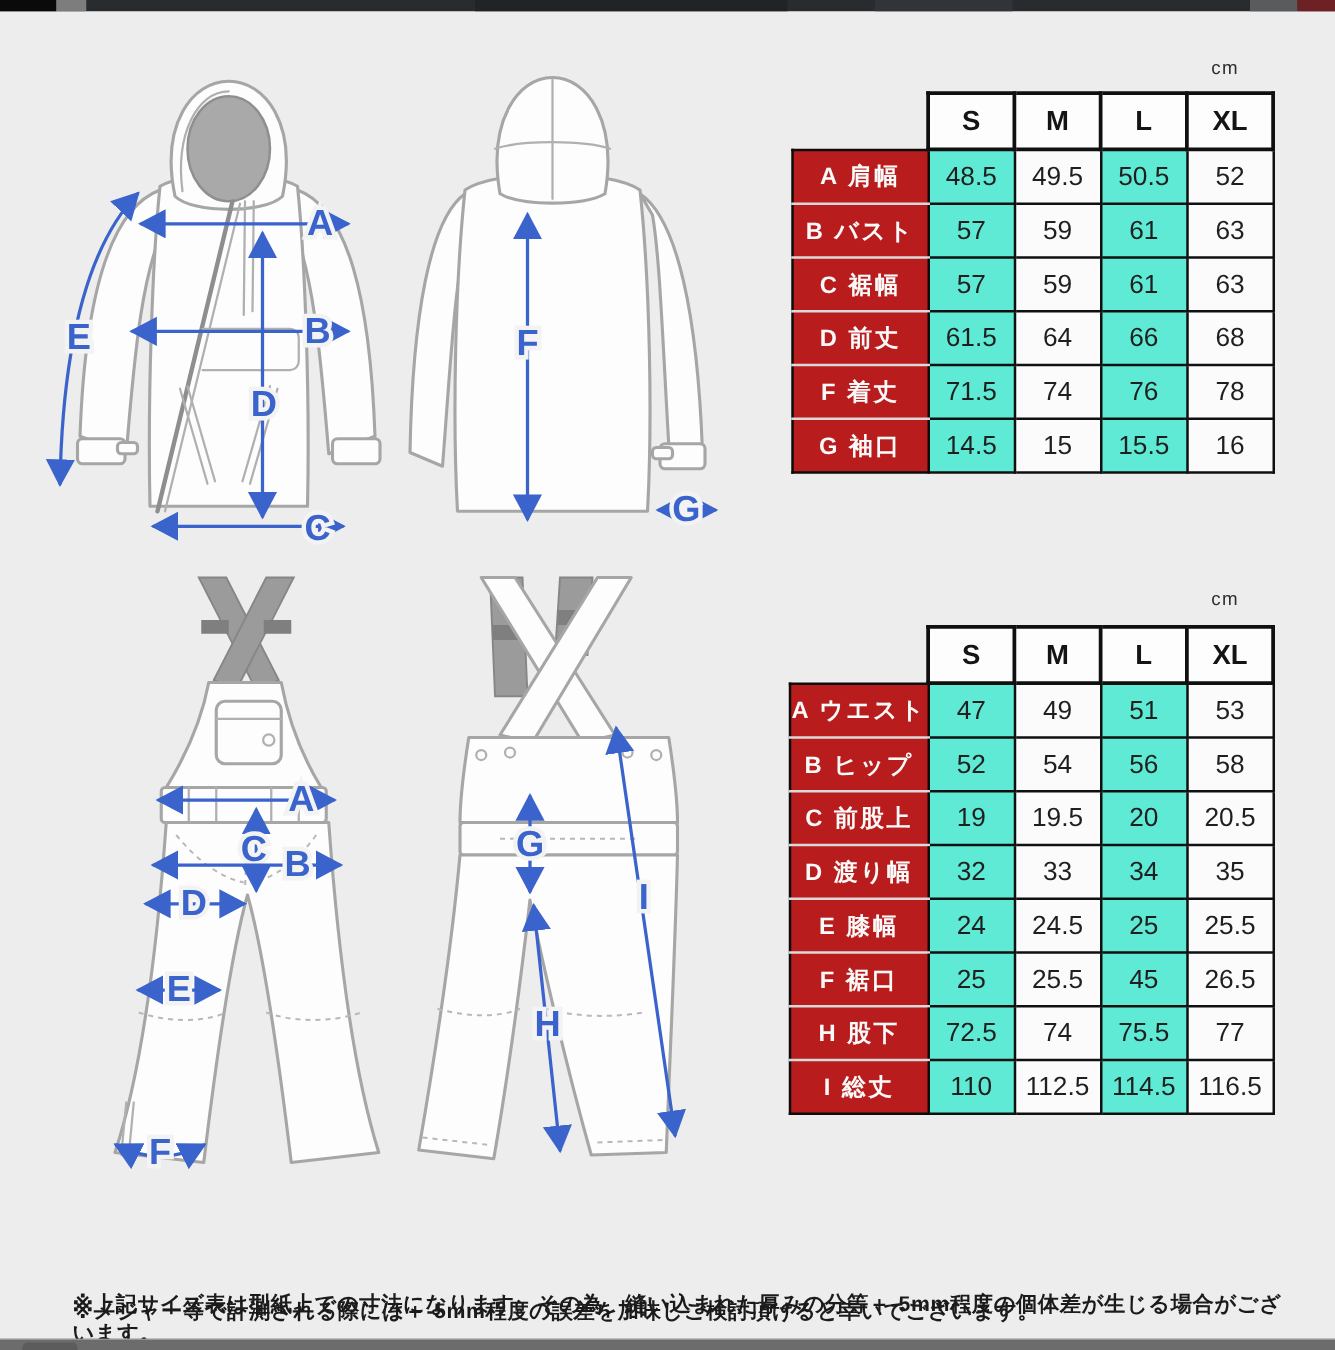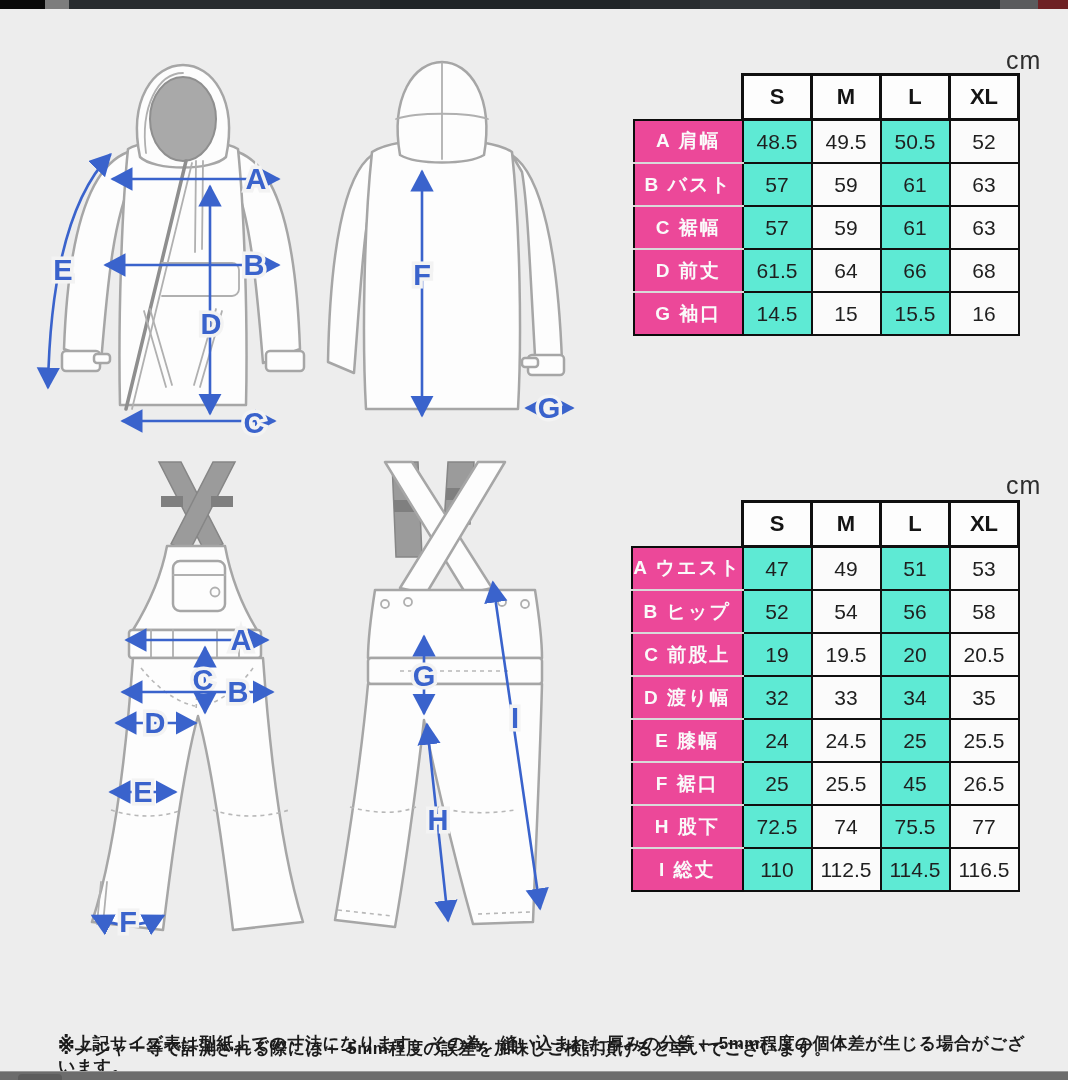--- a/index.html
+++ b/index.html
@@ -6,33 +6,33 @@
   body{width:1068px;height:1080px;background:#ededed;font-family:"Liberation Sans","DejaVu Sans",sans-serif;position:relative;overflow:hidden;}
   .canvas{position:absolute;inset:0;width:1068px;height:1080px;background:#ededed;}
 
   
   .top-strip{position:absolute;top:0;left:0;width:1068px;height:9px;background:#282c2f;}
   .top-strip .seg{position:absolute;top:0;height:9px;}
   .bottom-strip{position:absolute;left:0;top:1071px;width:1068px;height:9px;background:#6c6c6c;border-top:1px solid #989898;box-sizing:border-box;}
   .bottom-strip .blob{position:absolute;left:18px;top:2px;width:44px;height:7px;background:#5c5c5c;border-radius:4px 4px 0 0;}
 
   
-  .unit{position:absolute;font-size:25px;color:#2e2e2e;letter-spacing:1px;margin-left:37px;}
+  .unit{position:absolute;font-size:15px;color:#2e2e2e;letter-spacing:1px;}
   #unit-jacket{left:969px;top:46px;}
   #unit-pants{left:969px;top:471px;}
 
   
   table.size-table{position:absolute;border-collapse:collapse;table-layout:fixed;}
   #jacket-table{left:633px;top:73px;}
   #pants-table{left:631px;top:500px;}
   .size-table th,.size-table td{padding:0;text-align:center;vertical-align:middle;}
   .size-table th.ghost{border:none;background:transparent;width:107px;}
   #pants-table th.ghost{width:109px;}
   .size-table th.size-col{width:66px;height:42px;background:#fdfdfd;border:3px solid #101010;font-size:22px;font-weight:bold;color:#141414;}
-  .size-table td.row-label{height:41px;background:#ec4899;color:#fafafa;font-size:19px;font-weight:bold;letter-spacing:2px;border:2px solid #0c0c0c;border-bottom:2px solid #d9d9d9;text-align:center;}
+  .size-table td.row-label{height:41px;background:#b91c1c;color:#fafafa;font-size:19px;font-weight:bold;letter-spacing:2px;border:2px solid #0c0c0c;border-bottom:2px solid #d9d9d9;text-align:center;}
   .size-table tr:last-child td.row-label{border-bottom:2px solid #0c0c0c;}
   .size-table td.val{height:41px;border:2px solid #101010;font-size:21px;color:#1f1f1f;background:#fbfbfb;}
   .size-table td.val.shade{background:#5eead4;}
 
   
   .note{position:absolute;left:58px;width:980px;font-size:17px;font-weight:600;color:#1b1b1b;letter-spacing:0.5px;}
   #note-1{top:1032px;}
   #note-2{top:1037px;}
 
   
@@ -235,20 +235,27 @@
           <td class="val">63</td>
         </tr>
         <tr>
           <td class="row-label">D 前丈</td>
           <td class="val shade">61.5</td>
           <td class="val">64</td>
           <td class="val shade">66</td>
           <td class="val">68</td>
         </tr>
         <tr>
+          <td class="row-label">F 着丈</td>
+          <td class="val shade">71.5</td>
+          <td class="val">74</td>
+          <td class="val shade">76</td>
+          <td class="val">78</td>
+        </tr>
+        <tr>
           <td class="row-label">G 袖口</td>
           <td class="val shade">14.5</td>
           <td class="val">15</td>
           <td class="val shade">15.5</td>
           <td class="val">16</td>
         </tr>
       </tbody>
     </table>
   <table class="size-table" id="pants-table">
       <thead>

